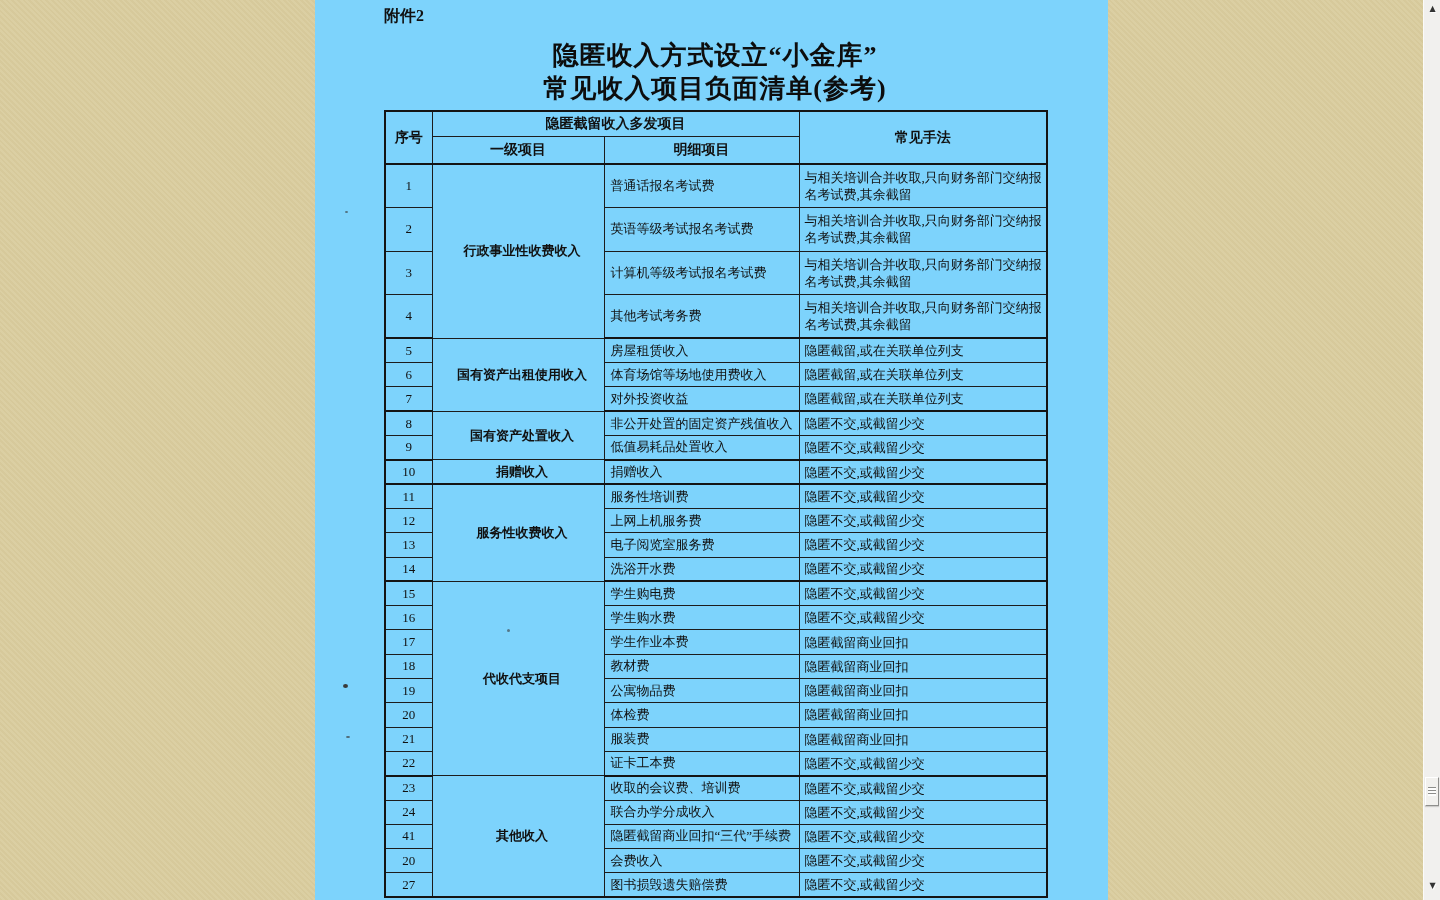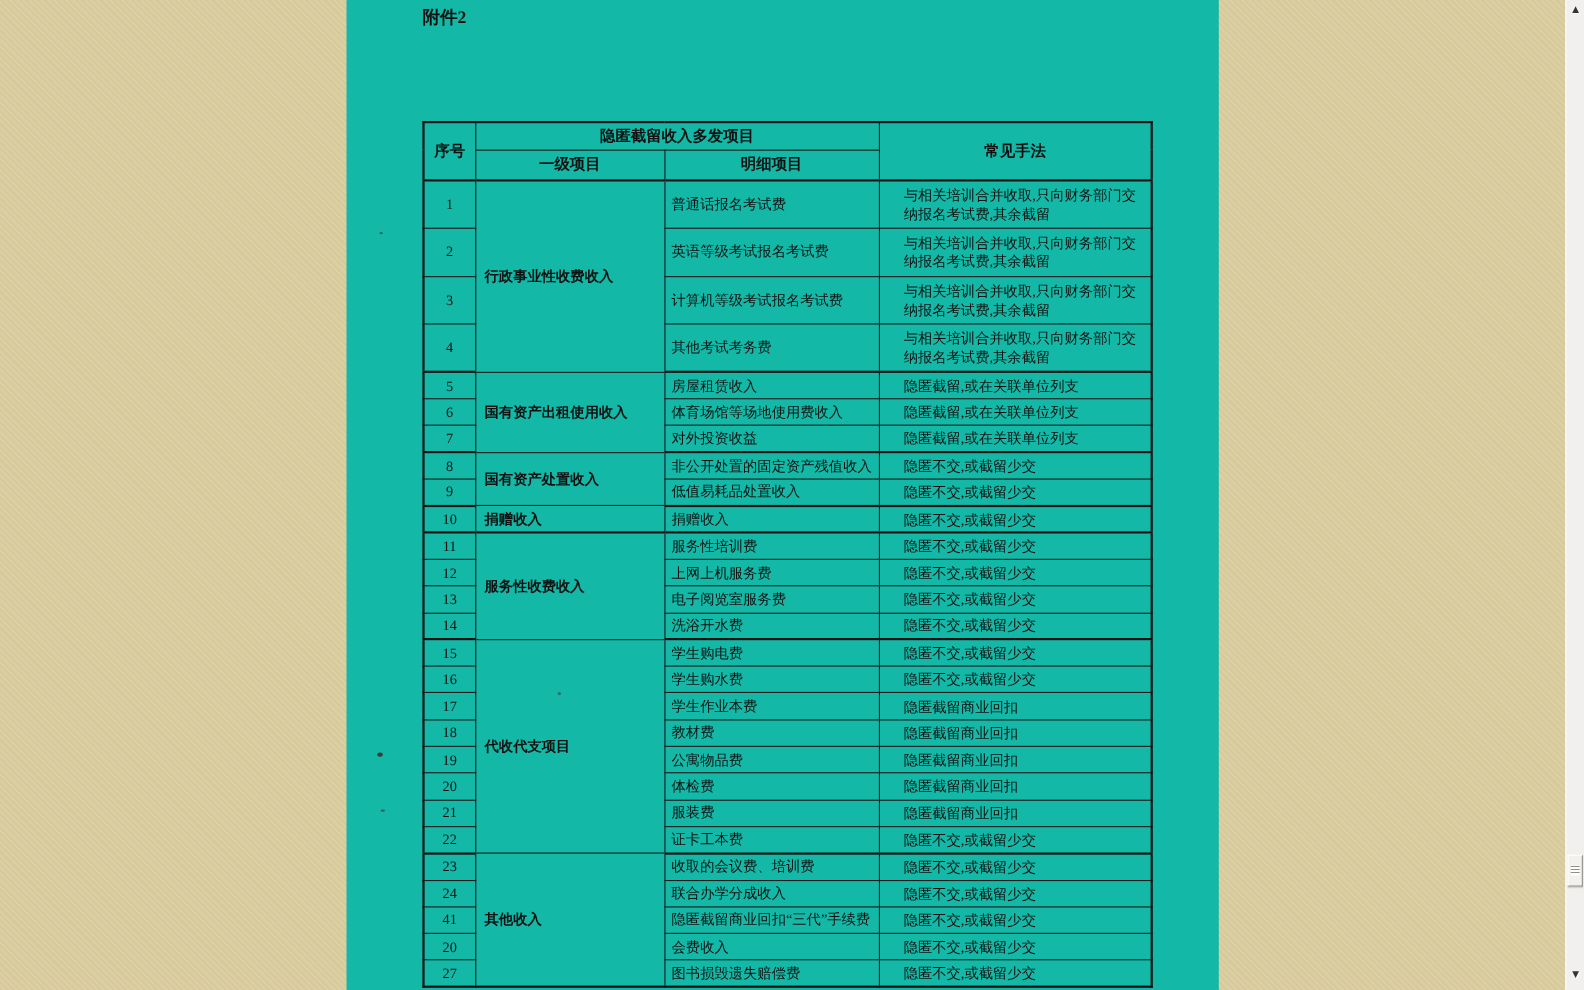--- a/index.html
+++ b/index.html
@@ -11,21 +11,21 @@
       #dacd9f;
     font-family: "Liberation Serif", serif;
     color: #111;
   }
 
   
   .page {
     position: absolute;
     left: 315px; top: 0;
     width: 793px; height: 900px;
-    background: #14b8a6;
+    background: #7dd3fc;
   }
   .attachment-label {
     position: absolute;
     left: 69px; top: 6px;
     font-size: 16px;
     font-weight: bold;
   }
   .title-line {
     position: absolute;
     left: 69px;
@@ -59,23 +59,23 @@
     text-align: center;
     margin-left: 20px;
   }
   .doc-table tr.h1 { height: 25px; }
   .doc-table tr.h2 { height: 28px; padding-left: 42px; }
   .doc-table tr.h2 th, .doc-table tr.h1 th[rowspan] { border-bottom: 2px solid #141414; }
   .doc-table tbody tr.short { height: 24.3px; }
   .doc-table tbody tr.tall  { height: 43.6px; }
   .doc-table tbody tr.group-end td { border-bottom: 2px solid #141414; }
   td.num    { text-align: center; font-size: 13px; }
-  td.level1 { font-weight: bold; font-size: 13px; padding-left: 8px; white-space: nowrap; }
+  td.level1 { font-weight: bold; font-size: 13px; padding-left: 8px; white-space: nowrap; text-align: center; }
   td.detail { font-size: 13px; padding-left: 6px; white-space: nowrap; }
-  td.method { font-size: 13px; padding: 2px 4px 2px 22px; line-height: 17px; }
+  td.method { font-size: 13px; padding: 2px 4px 2px 5px; line-height: 17px; }
 
   
   .artifact { position: absolute; background: #3a3a3a; border-radius: 50%; }
   .a1 { left: 345px; top: 211px; width: 3px; height: 2px; opacity: .65; }
   .a2 { left: 343px; top: 684px; width: 5px; height: 4px; }
   .a3 { left: 346px; top: 736px; width: 4px; height: 2px; opacity: .7; }
   .a4 { left: 507px; top: 629px; width: 3px; height: 3px; opacity: .6; }
 
   
   .scrollbar {
@@ -114,20 +114,22 @@
   .sb-grip {
     width: 8px; height: 9px;
     background: repeating-linear-gradient(to bottom, #8d8d8a 0 1px, #fdfdfc 1px 3px);
   }
 </style>
 </head>
 <body>
 
 <div class="page">
   <div class="attachment-label">附件2</div>
+  <div class="title-line title-1">隐匿收入方式设立“小金库”</div>
+  <div class="title-line title-2">常见收入项目负面清单(参考)</div>
 
   <table class="doc-table">
     <colgroup>
       <col style="width:47px">
       <col style="width:172px">
       <col style="width:195px">
       <col style="width:248px">
     </colgroup>
     <thead>
       <tr class="h1">

